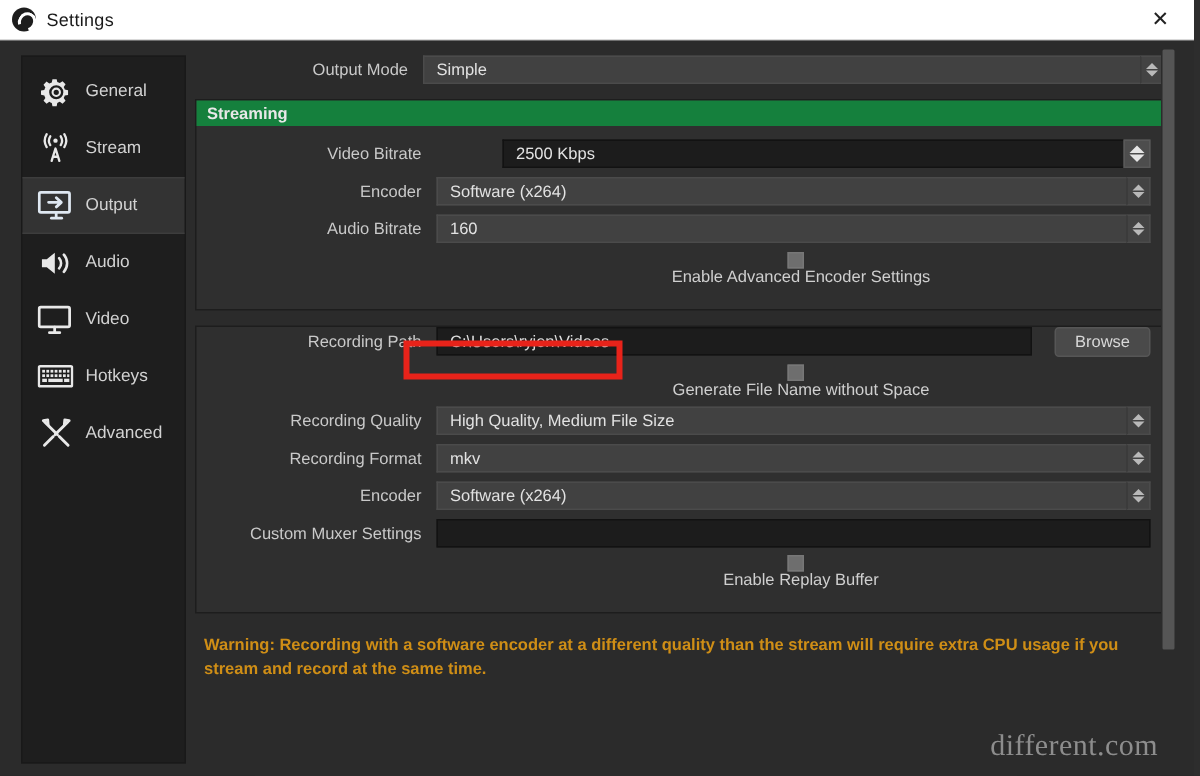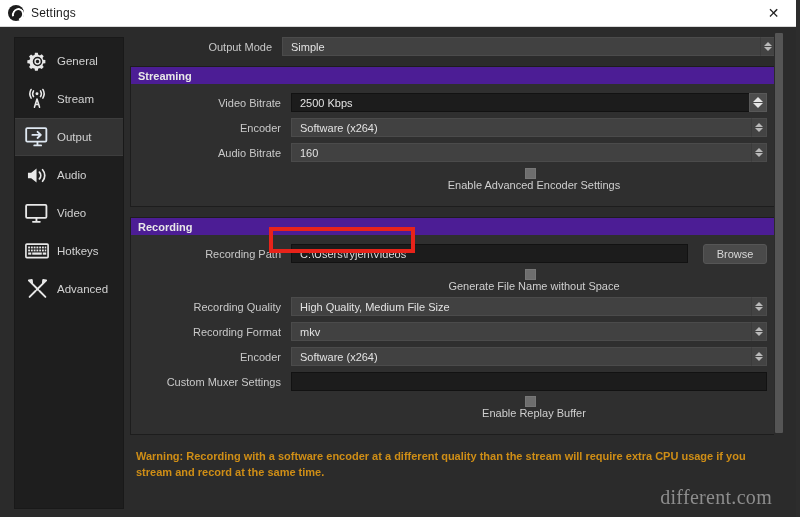--- a/index.html
+++ b/index.html
@@ -128,20 +128,21 @@
     border: 1px solid #4b4b4b;
     color: #e2e2e2;
     font-size: 11px;
     display: flex; align-items: center;
     padding-left: 8px;
     border-right: none;
   }
   .combo.dark {
     background: #1c1c1c;
     border-color: #121212;
+    margin-left: 44px;
   }
   .spin {
     width: 16px;
     background: #434343;
     border: 1px solid #4b4b4b;
     border-left: 1px solid #3b3b3b;
     display: flex; flex-direction: column;
     align-items: center; justify-content: center;
     gap: 1px;
     flex: 0 0 16px;
@@ -187,21 +188,21 @@
 
   
   .group {
     border: 1px solid #1d1d1d;
     background: #2f2f2f;
     margin-bottom: 10px;
     padding: 0 8px 10px 8px;
   }
   .group-title {
     margin: 0 -8px 9px -8px;
-    background: #4c1d95;
+    background: #15803d;
     height: 17px;
     display: flex; align-items: center;
     padding-left: 7px;
     font-size: 11px;
     font-weight: bold;
     color: #e8e8e8;
   }
 
   .check-row {
     display: flex; align-items: center;
@@ -418,21 +419,20 @@
           </div>
         </div>
 
         <div class="check-row">
           <span class="checkbox"></span>
           <span class="check-label">Enable Advanced Encoder Settings</span>
         </div>
       </div>
 
       <div class="group">
-        <div class="group-title">Recording</div>
 
         <div class="row" style="margin-bottom:5px;">
           <div class="lbl">Recording Path</div>
           <div class="field">
             <div class="textinput">C:\Users\ryjen\Videos</div>
             <div class="browse-btn">Browse</div>
           </div>
         </div>
 
         <div class="check-row">

